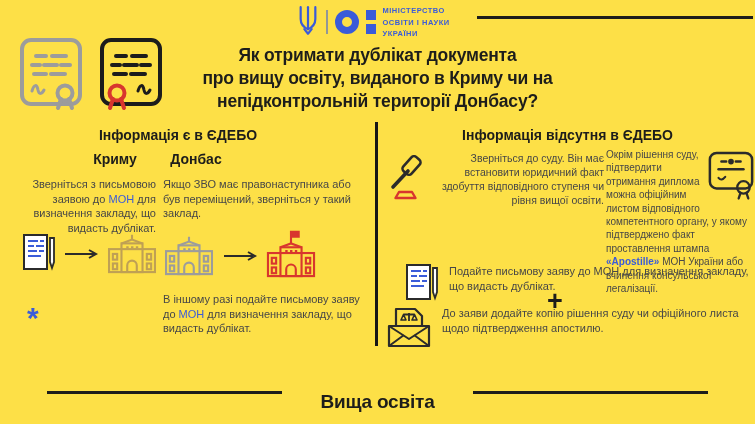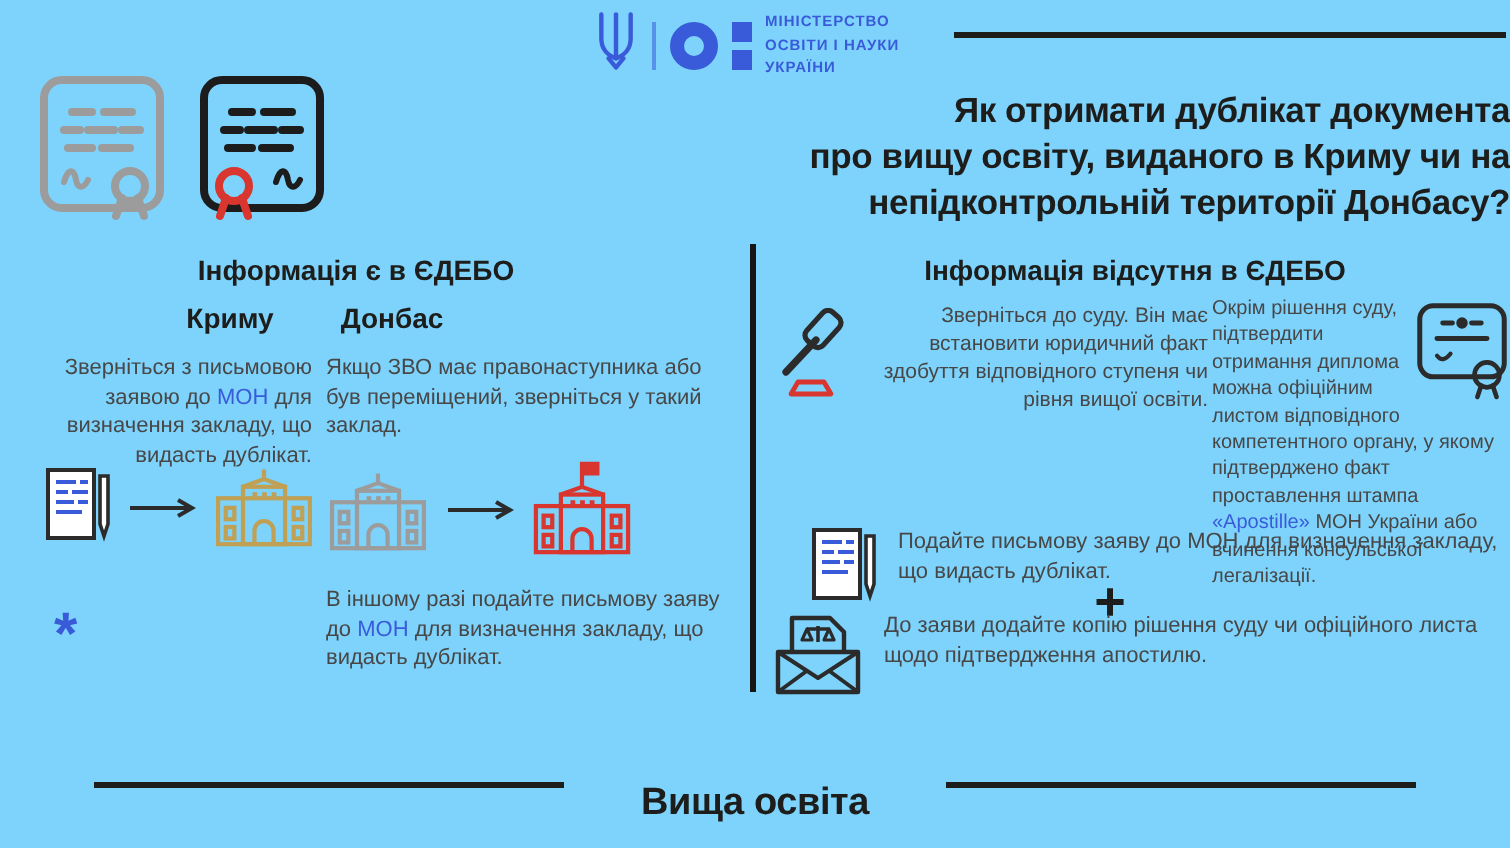--- a/index.html
+++ b/index.html
@@ -1,36 +1,36 @@
 <!DOCTYPE html>
 <html style="--accent: #3a5bd9; --red: #d8362e; --ink: #1d1d1b; --body-text: #474747; --grey-icon: #9c9c9c; --gold: #bfa054;"><head>
 <meta charset="utf-8">
 <style>
   :root{
     --accent:#3a5bd9; --red:#d8362e; --ink:#1d1d1b; --body-text:#474747;
     --grey-icon:#9c9c9c; --gold:#bfa054;
   }
   *{margin:0;padding:0;box-sizing:border-box;}
   body{font-family:"Liberation Sans", sans-serif;background:#fff;}
-  .page{position:relative;width:755px;height:424px;background:#7dd3fc;overflow:hidden;color:var(--body-text);}
+  .page{position:relative;width:755px;height:424px;background:#fde047;overflow:hidden;color:var(--body-text);}
   .abs{position:absolute;}
 
   
   .topline{left:477px;top:16px;width:276px;height:3px;background:var(--ink);}
   .logo{left:297px;top:5px;display:flex;align-items:center;gap:7px;}
   .logo-divider{width:1.5px;height:24px;background:var(--accent);opacity:.55;}
   .logo-oring{width:24px;height:24px;border:7px solid var(--accent);border-radius:50%;}
   .logo-colon{display:flex;flex-direction:column;gap:4px;}
   .logo-colon span{width:10px;height:10px;background:var(--accent);display:block;}
   .ministry{font-size:7.5px;font-weight:bold;color:var(--accent);letter-spacing:.5px;line-height:1.55;}
   .certs{left:18px;top:36px;display:flex;gap:14px;}
   .cert-grey{color:var(--grey-icon);}
   .cert-black{color:#1c1c1c;}
 
-  .title{left:0;right:0;top:44px;text-align:right;font-weight:bold;font-size:17.5px;
+  .title{left:0;right:0;top:44px;text-align:center;font-weight:bold;font-size:17.5px;
          line-height:1.3;color:var(--ink);letter-spacing:-.2px;}
 
   .panel-header{top:127px;text-align:center;font-weight:bold;font-size:14px;color:var(--ink);}
   .ph-left{left:0;width:356px;}
   .ph-right{left:380px;width:375px;}
   .col-label{top:151px;text-align:center;font-weight:bold;font-size:14px;color:var(--ink);}
   .lbl-crimea{left:83px;width:64px;}
   .lbl-donbas{left:160px;width:72px;}
 
   .txt{font-size:11px;line-height:1.33;color:var(--body-text);}
@@ -42,21 +42,21 @@
   .donbas-icons{display:flex;align-items:center;gap:8px;margin:9px 0 10px 0;}
   .asterisk{left:27px;top:301px;font-size:30px;font-weight:bold;color:var(--accent);}
   .note{left:34px;top:337px;width:332px;font-size:10.5px;color:var(--body-text);}
 
   .vdivider{left:375px;top:122px;width:2.5px;height:224px;background:#161616;}
 
   .gavel-item{left:386px;top:152px;width:218px;display:flex;gap:7px;align-items:flex-end;}
   .gavel-item .txt-sm{flex:1;text-align:right;}
   .apostille{left:606px;top:148px;width:149px;font-size:10px;line-height:1.34;color:var(--body-text);}
   .apostille .icon-diploma{float:right;margin:0 0 3px 5px;}
-  .apostille-hl{color:var(--accent);font-weight:normal;}
+  .apostille-hl{color:var(--accent);font-weight:bold;}
   .apply-item{left:405px;top:262px;width:352px;display:flex;gap:10px;align-items:flex-start;}
   .apply-item .txt{width:300px;padding-top:2px;}
   .plus{left:495px;top:286px;width:120px;text-align:center;font-size:27px;font-weight:bold;color:var(--ink);}
   .envelope-item{left:386px;top:306px;width:362px;display:flex;gap:10px;align-items:flex-start;}
 
   .address{left:0;right:0;top:371px;text-align:center;font-size:10px;color:#3f3f3f;}
   .email-link{color:var(--accent);cursor:pointer;}
 
   .footer{left:0;right:0;top:391px;display:flex;justify-content:center;gap:38px;}
   .footer-line{width:235px;height:3px;background:var(--ink);}

